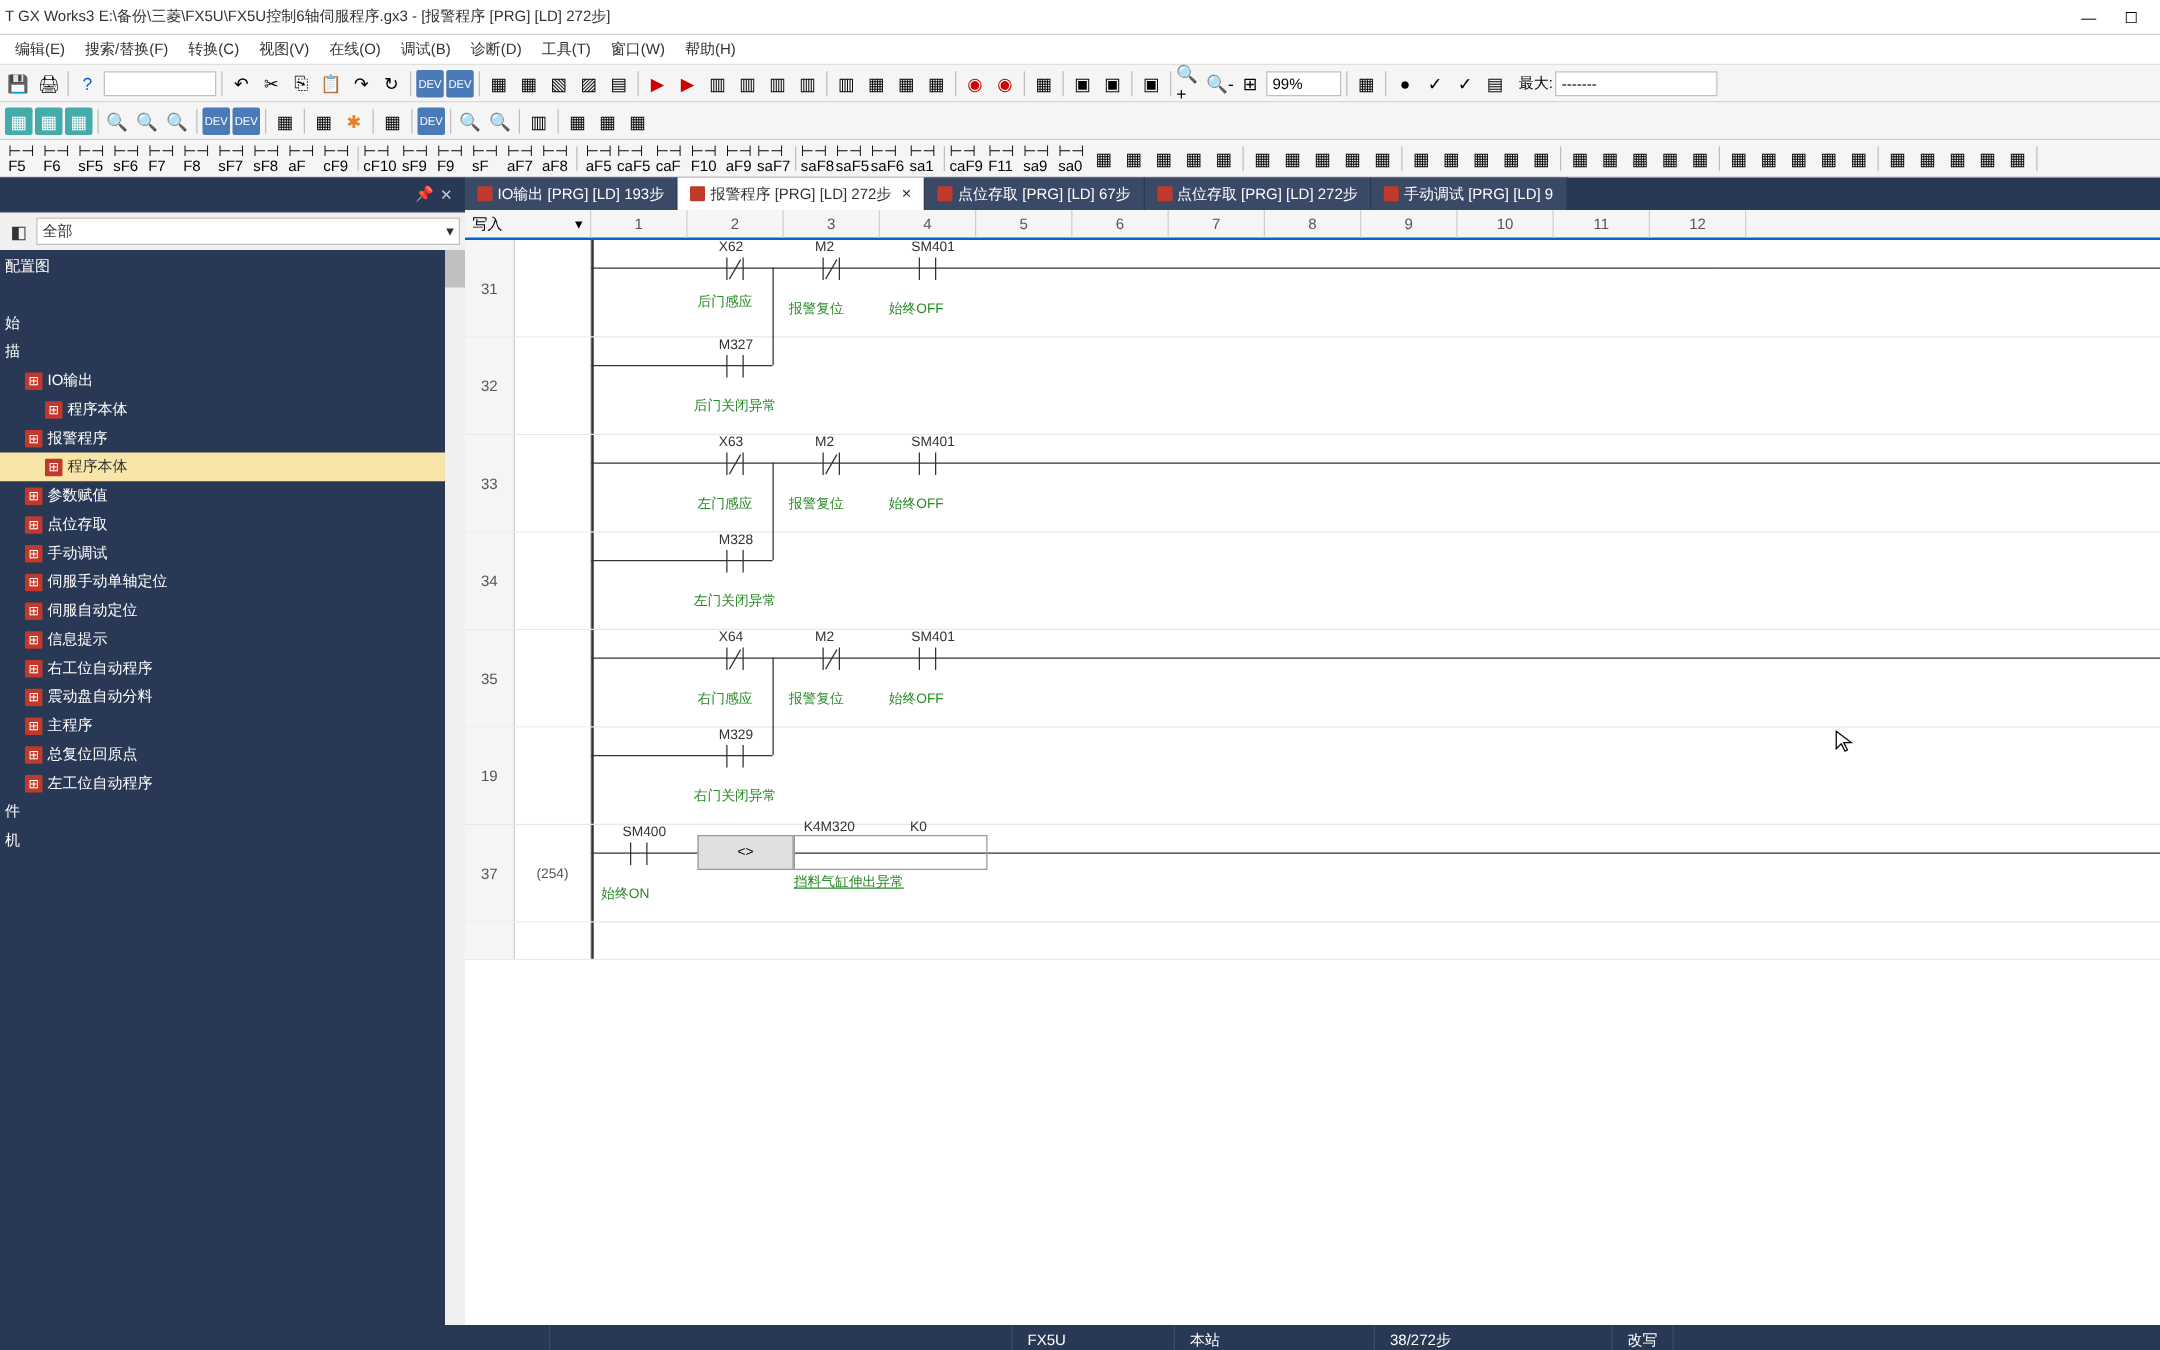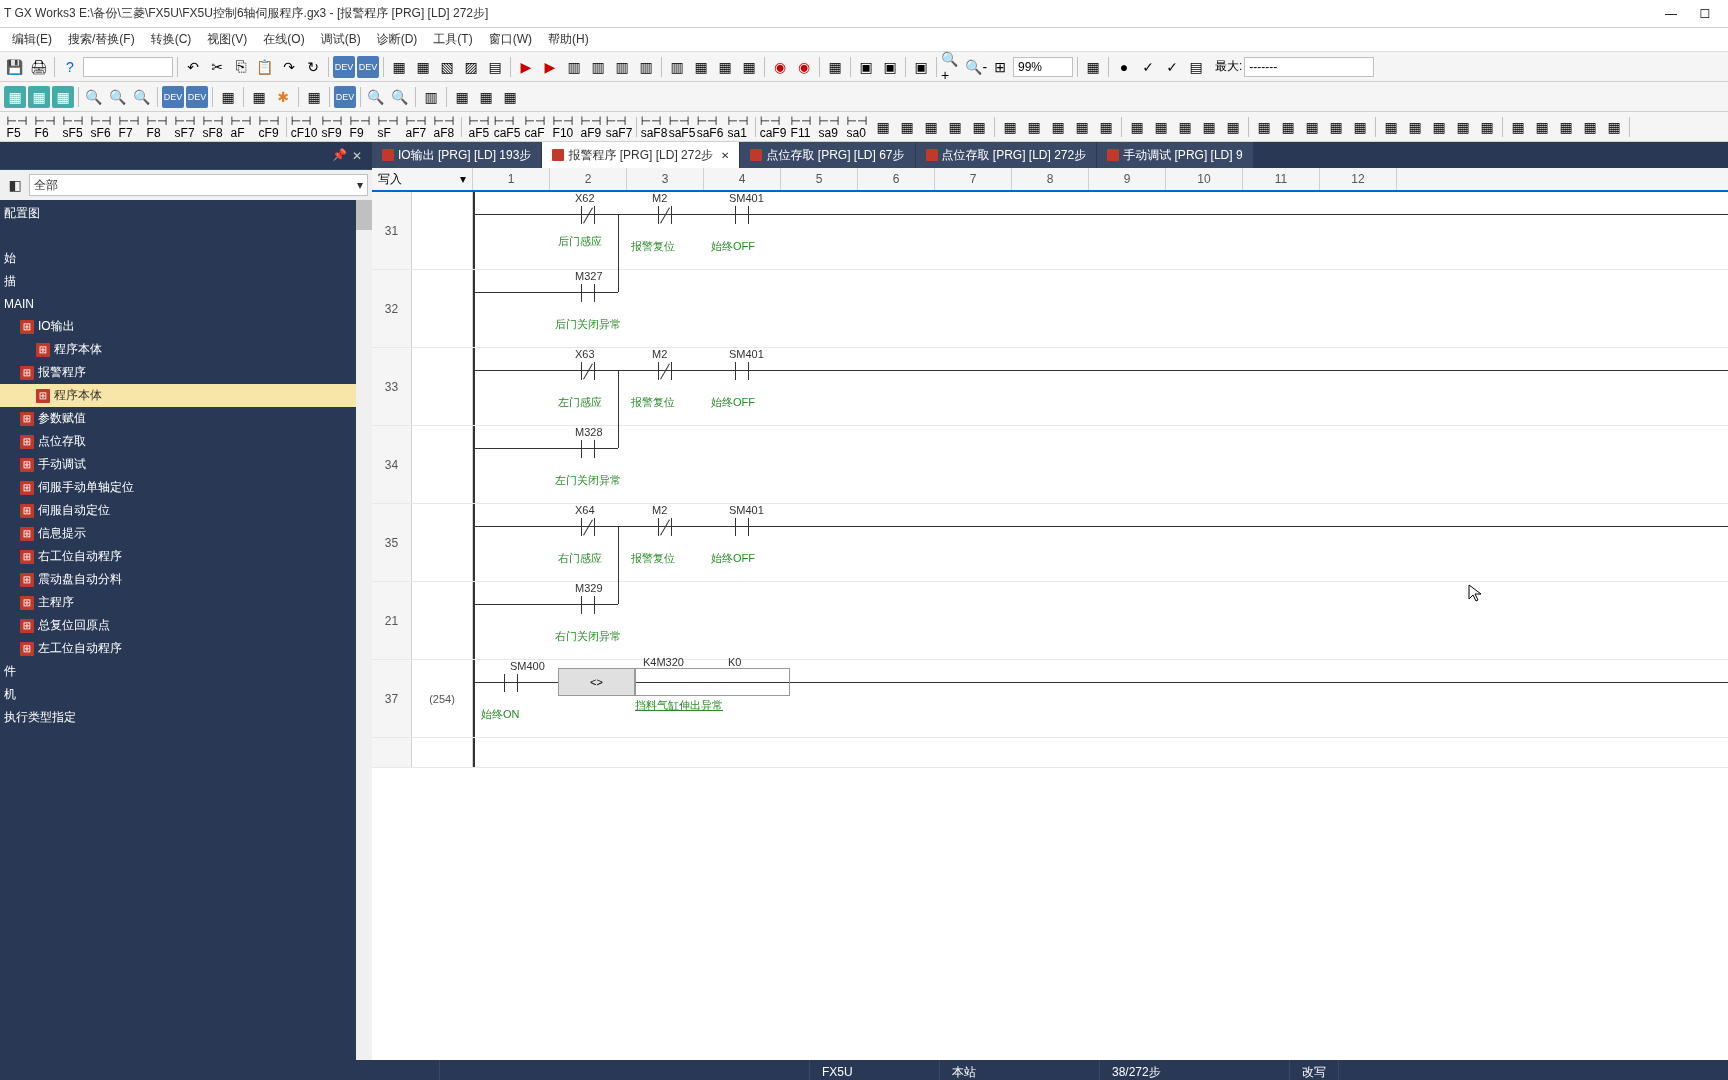--- a/index.html
+++ b/index.html
@@ -348,24 +348,20 @@
         <div class="tree-item" style="height: 18px;"></div>
         <div class="tree-item">
           <span class="tree-indent" style="width: 0px;"></span>
           <span>始</span>
         </div>
         <div class="tree-item">
           <span class="tree-indent" style="width: 0px;"></span>
           <span>描</span>
         </div>
         <div class="tree-item">
-          <span class="tree-indent" style="width: 0px;"></span>
-          <span>MAIN</span>
-        </div>
-        <div class="tree-item">
           <span class="tree-indent" style="width: 16px;"></span>
           <span class="tree-icon red">⊞</span>
           <span>IO输出</span>
         </div>
         <div class="tree-item">
           <span class="tree-indent" style="width: 32px;"></span>
           <span class="tree-icon red">⊞</span>
           <span>程序本体</span>
         </div>
         <div class="tree-item">
@@ -433,24 +429,20 @@
           <span class="tree-icon red">⊞</span>
           <span>左工位自动程序</span>
         </div>
         <div class="tree-item">
           <span class="tree-indent" style="width: 0px;"></span>
           <span>件</span>
         </div>
         <div class="tree-item">
           <span class="tree-indent" style="width: 0px;"></span>
           <span>机</span>
-        </div>
-        <div class="tree-item">
-          <span class="tree-indent" style="width: 0px;"></span>
-          <span>执行类型指定</span>
         </div>
       </div>
     <div class="tree-scroll">
         <div class="tree-scroll-thumb"></div>
       </div>
   </div>
 
   <div class="content">
     <div class="tab-strip" id="tabstrip">
         <div class="tab">
@@ -579,39 +571,39 @@
                 <div class="slash"></div>
               </div>
               <div class="dev-label" style="left: 179px; top: 0px;">M2</div>
               <div class="cmt-label" style="left: 158px; top: 47px;">报警复位</div>
               <div class="contact" style="left: 254px; top: 14px;"></div>
               <div class="dev-label" style="left: 256px; top: 0px;">SM401</div>
               <div class="cmt-label" style="left: 238px; top: 47px;">始终OFF</div>
             </div>
           </div>
           <div class="rung" style="height: 78px;">
-            <div class="rung-num">21</div>
+            <div class="rung-num">19</div>
             <div class="rung-step"></div>
             <div class="rung-body">
               <div class="busbar-left"></div>
               <div class="hwire" style="left: 0px; top: 22px; width: 145px;"></div>
               <div class="vwire" style="left: 145px; top: -56px; height: 78px;"></div>
               <div class="contact" style="left: 100px; top: 14px;"></div>
               <div class="dev-label" style="left: 102px; top: 0px;">M329</div>
               <div class="cmt-label" style="left: 82px; top: 47px;">右门关闭异常</div>
             </div>
           </div>
           <div class="rung" style="height: 78px;">
             <div class="rung-num">37</div>
             <div class="rung-step">(254)</div>
             <div class="rung-body">
               <div class="busbar-left"></div>
               <div class="hwire" style="left: 0px; top: 22px; width: 1295px;"></div>
               <div class="contact" style="left: 23px; top: 14px;"></div>
-              <div class="dev-label" style="left: 37px; top: 0px; text-align: center;">SM400</div>
+              <div class="dev-label" style="left: 25px; top: 0px; text-align: center;">SM400</div>
               <div class="cmt-label" style="left: 8px; top: 47px;">始终ON</div>
               <div class="compare-box" style="left: 85px; top: 8px; width: 77px; height: 28px;">&lt;&gt;</div>
               <div class="dev-label" style="left: 170px; top: -4px;">K4M320</div>
               <div class="dev-label" style="left: 255px; top: -4px;">K0</div>
               <div style="position: absolute; left: 162px; top: 8px; width: 155px; height: 28px; border: 1px solid rgb(153, 153, 153);"></div>
               <div class="cmt-label" style="left: 162px; top: 38px; width: 60px; text-decoration: underline;">挡料气缸伸出异常</div>
             </div>
           </div>
           <div class="rung" style="height: 30px;">
             <div class="rung-num"></div>

